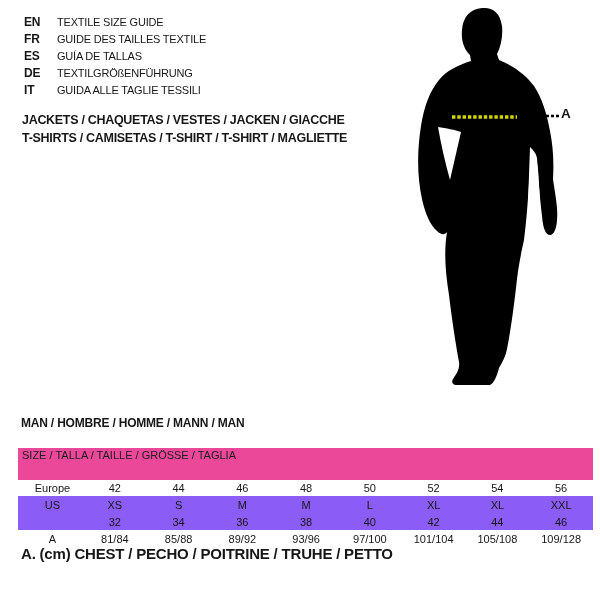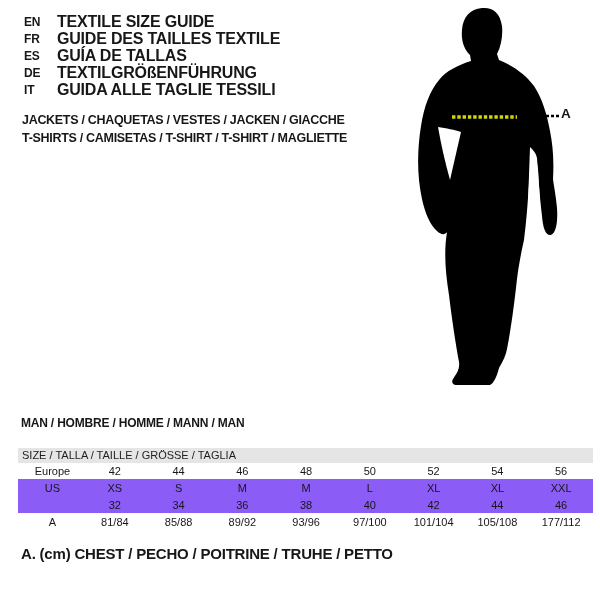--- a/index.html
+++ b/index.html
@@ -5,32 +5,32 @@
   * { margin:0; padding:0; box-sizing:border-box; }
   html,body { background:#fff; }
   .canvas {
     position:relative; width:600px; height:600px; background:#ffffff;
     font-family:"Liberation Sans", sans-serif; color:#171717; overflow:hidden;
   }
   
   .lang-list { position:absolute; left:24px; top:13px; }
   .lang-row { display:flex; height:17px; align-items:center; }
   .lang-code { width:33px; font-size:12px; font-weight:bold; letter-spacing:-0.2px; }
-  .lang-label { font-size:16px; font-weight:bold; letter-spacing:-0.2px; white-space:nowrap; }
+  .lang-label { font-size:11px; font-weight:normal; letter-spacing:-0.2px; white-space:nowrap; }
   
   .product-lines { position:absolute; left:22px; top:111px; }
   .product-line { font-size:12.5px; font-weight:bold; letter-spacing:-0.3px; line-height:18px; white-space:nowrap; }
   
   .figure-svg { position:absolute; left:408px; top:2px; width:190px; height:396px; }
   .measure-label { position:absolute; left:561px; top:106px; font-size:13.5px; font-weight:bold; }
   
   .section-heading { position:absolute; left:21px; top:416px; font-size:12px; font-weight:bold; letter-spacing:-0.2px;text-align:right; }
   
   .size-table { position:absolute; left:18px; top:448px; width:575px; font-size:11px; }
-  .t-header { background:#e5e5e5; height:15px; line-height:15px; padding-left:4px; color:#1e1e1e; }
+  .t-header { background:#ec4899; height:32px; line-height:15px; padding-left:4px; color:#1e1e1e; }
   .t-row { display:grid; grid-template-columns:65px repeat(8, 1fr); align-items:center; }
   .t-row.r0 { height:16px; }
   .t-row.r1 { height:18px; }
   .t-row.r2 { height:16px; }
   .t-row.r3 { height:18px; }
   .t-row.shaded { background:#8b5cf6; }
   .t-label { padding-left:4px; text-align:center; }
   .t-cell { text-align:center; }
   
   .footnote { position:absolute; left:21px; top:545px; font-size:15px; font-weight:bold; letter-spacing:-0.2px; }
@@ -152,19 +152,19 @@
 
     <div class="t-row r3">
       <div class="t-label">A</div>
       <div class="t-cell">81/84</div>
       <div class="t-cell">85/88</div>
       <div class="t-cell">89/92</div>
       <div class="t-cell">93/96</div>
       <div class="t-cell">97/100</div>
       <div class="t-cell">101/104</div>
       <div class="t-cell">105/108</div>
-      <div class="t-cell">177/112</div>
+      <div class="t-cell">109/128</div>
     </div>
   </div>
 
   <div class="footnote">A. (cm) CHEST / PECHO / POITRINE / TRUHE / PETTO</div>
 
 </div>
 
 </body></html>

